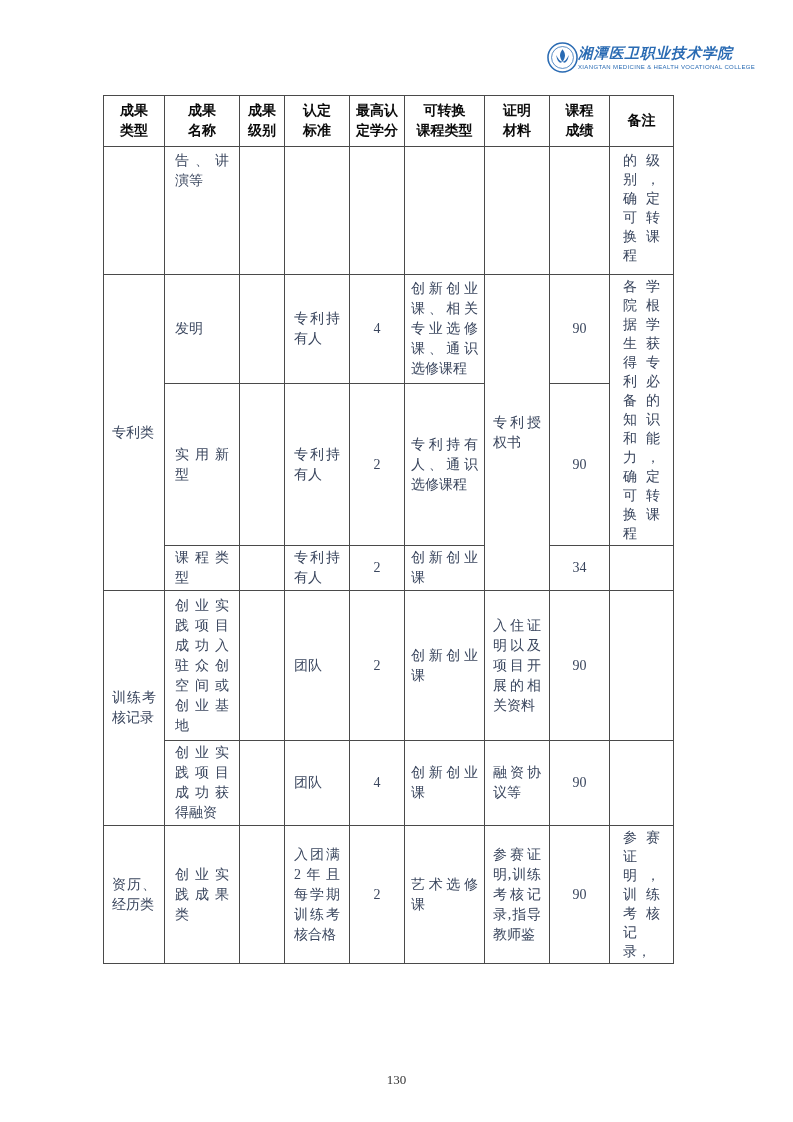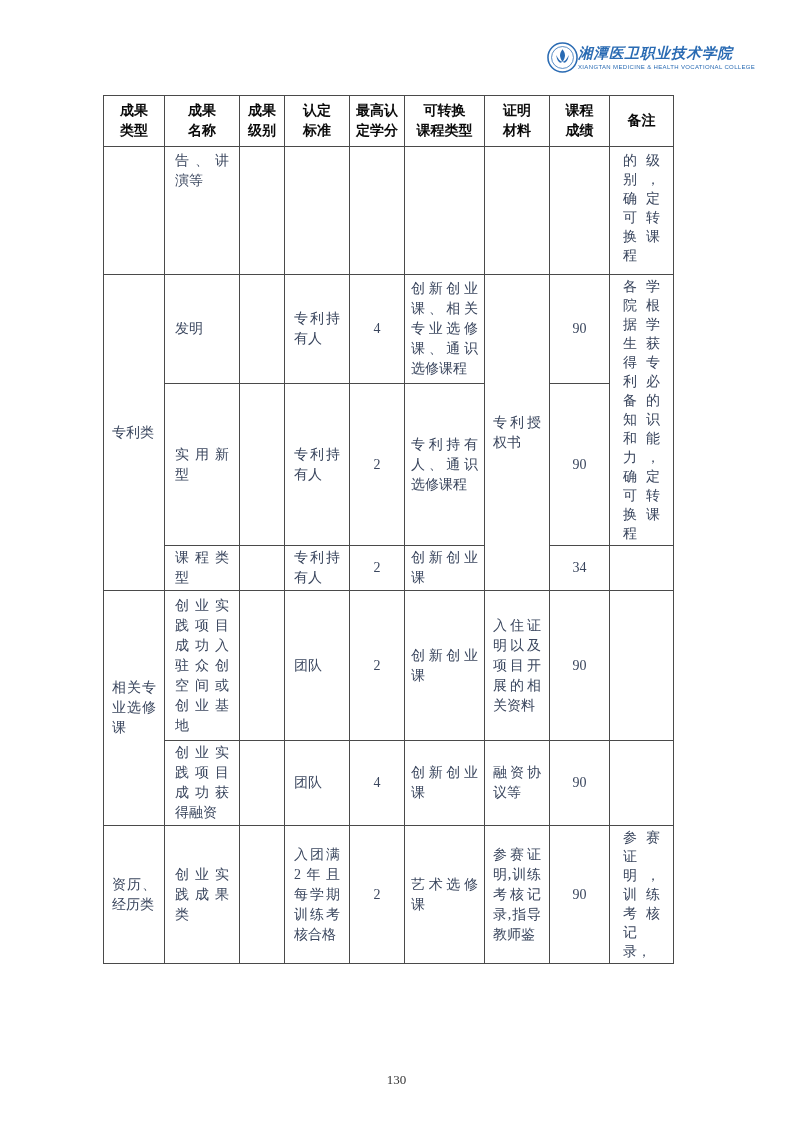--- a/index.html
+++ b/index.html
@@ -150,21 +150,21 @@
     <td class="c2">课程类型</td>
     <td class="c3"></td>
     <td class="c4">专利持有人</td>
     <td class="c5">2</td>
     <td class="c6">创新创业课</td>
     <td class="c8">34</td>
     <td class="c9"></td>
   </tr>
 
   <tr class="r-s1">
-    <td class="c1" rowspan="2">相关专业选修课</td>
+    <td class="c1" rowspan="2">训练考核记录</td>
     <td class="c2">创业实践项目成功入驻众创空间或创业基地</td>
     <td class="c3"></td>
     <td class="c4">团队</td>
     <td class="c5">2</td>
     <td class="c6">创新创业课</td>
     <td class="c7">入住证明以及项目开展的相关资料</td>
     <td class="c8">90</td>
     <td class="c9"></td>
   </tr>
   <tr class="r-s2">

